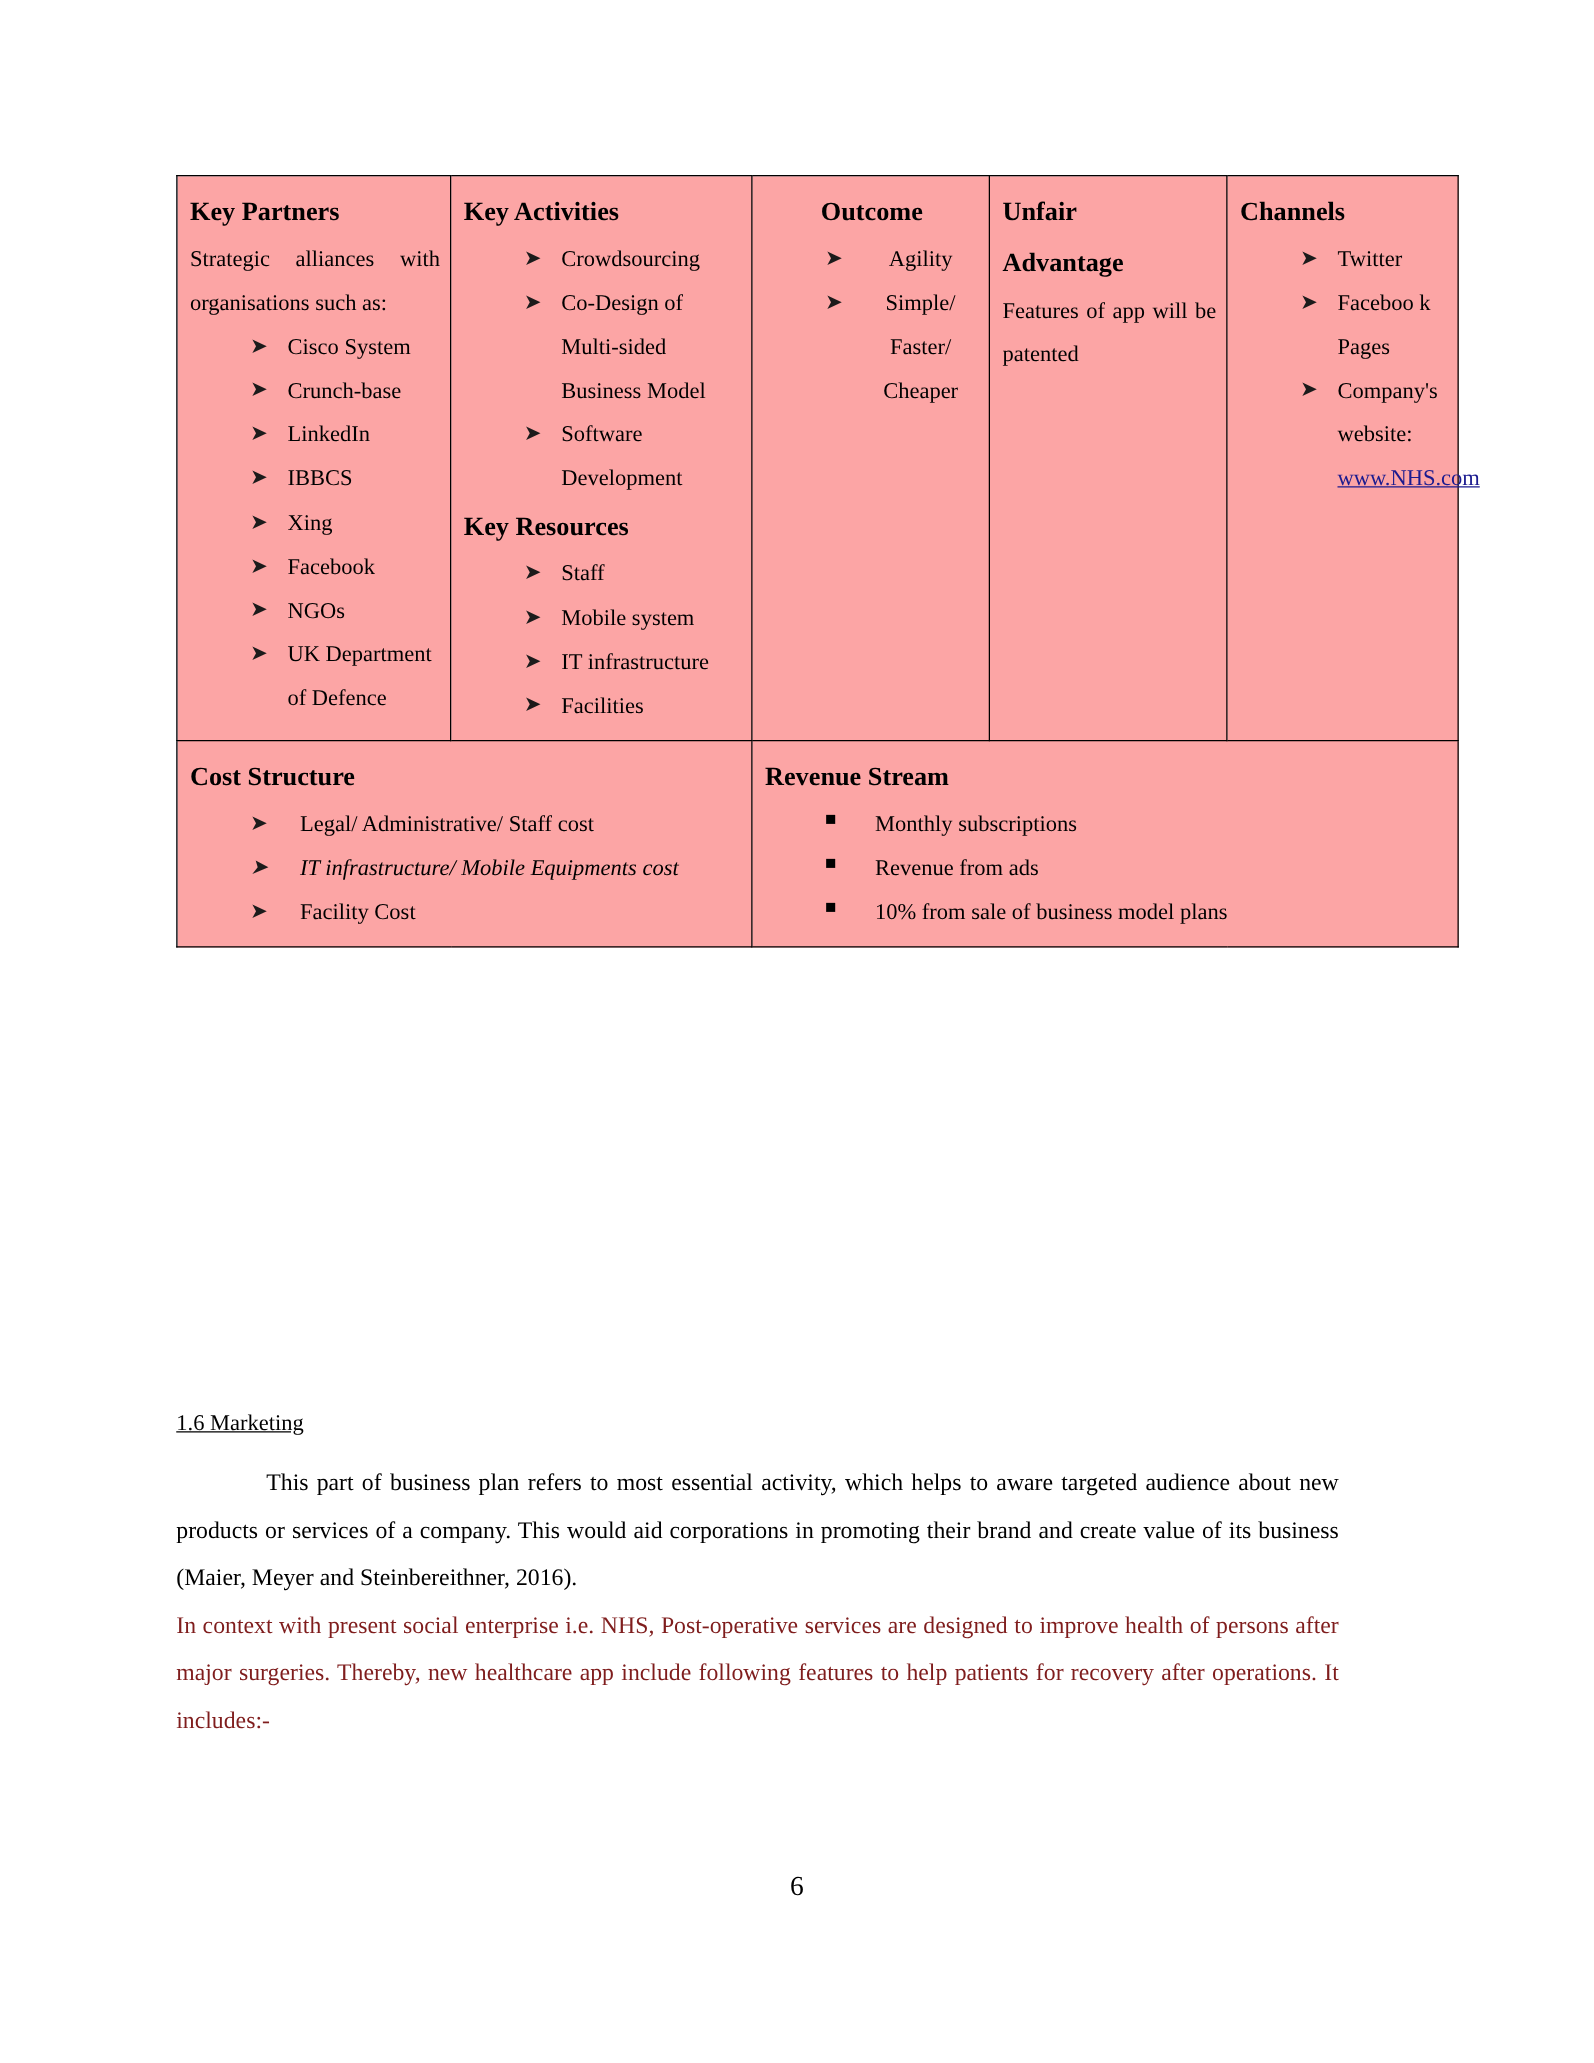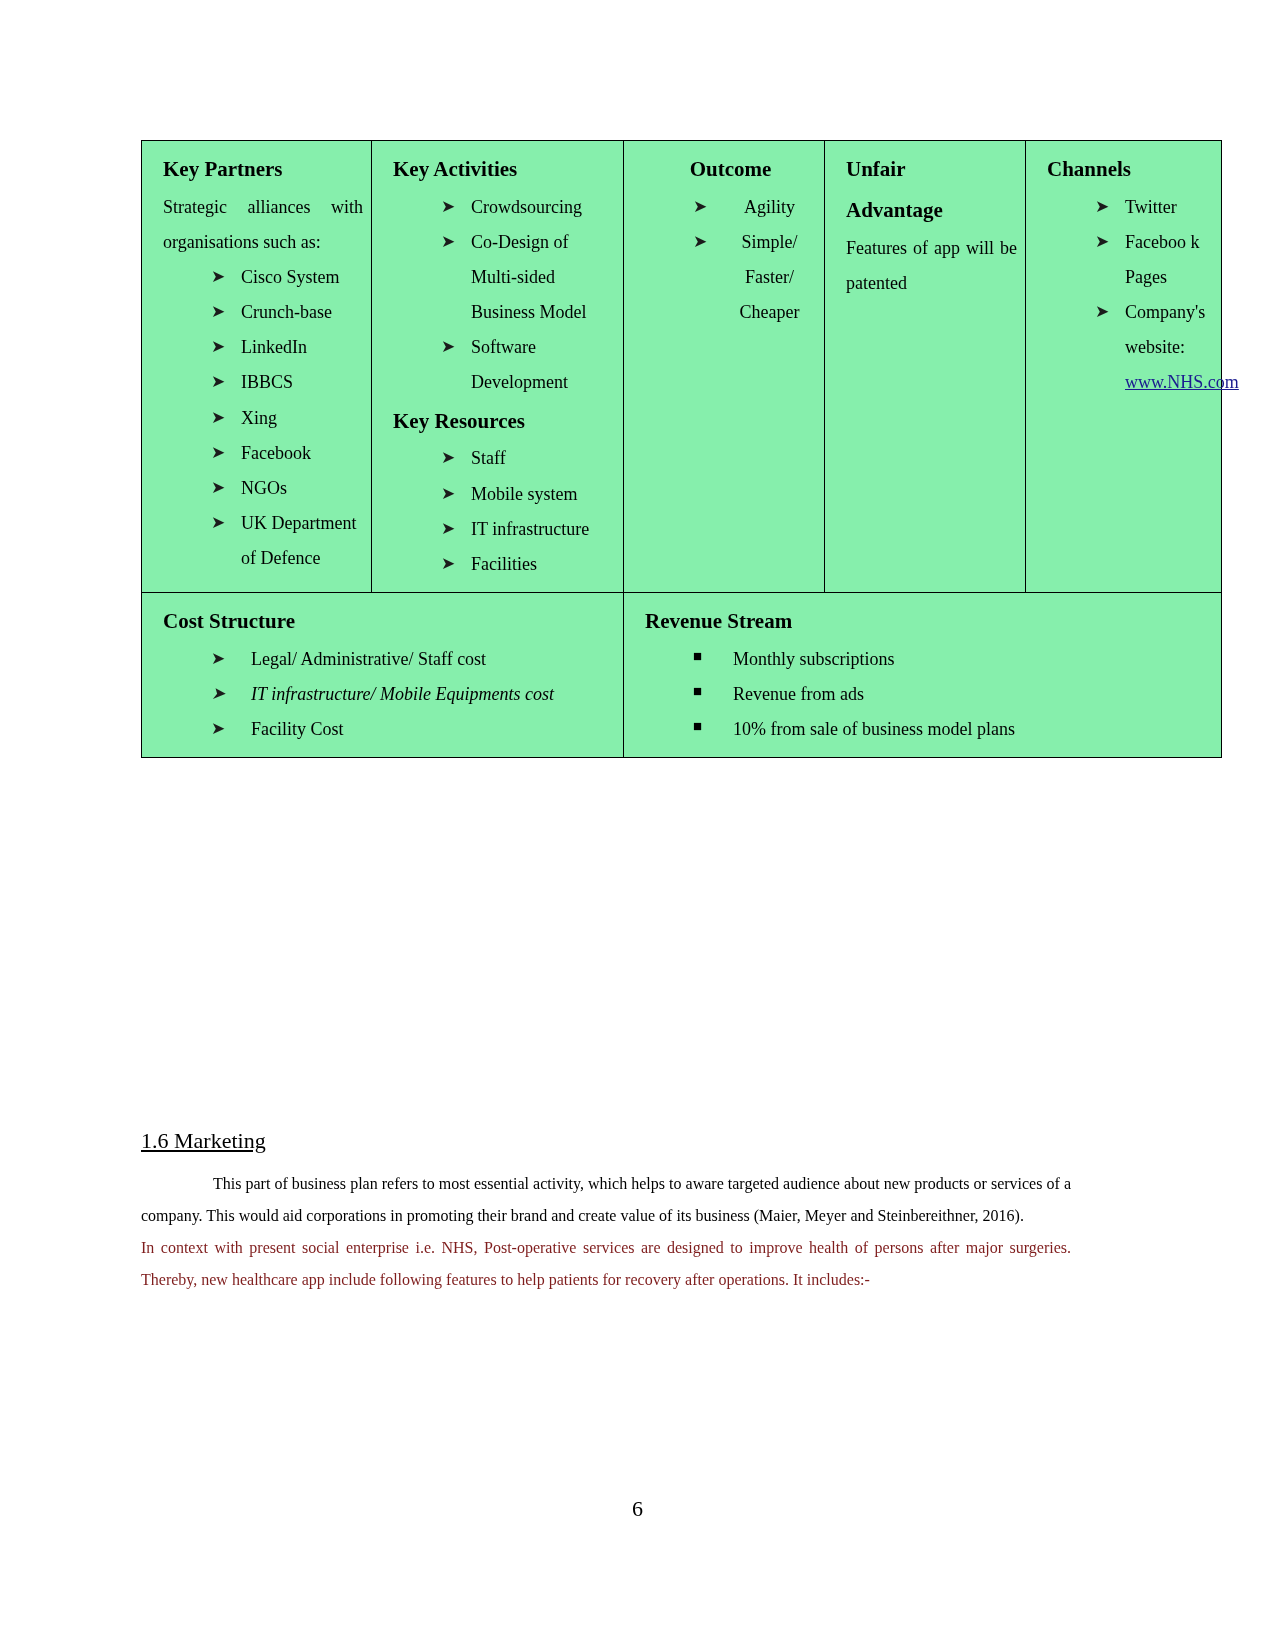--- a/index.html
+++ b/index.html
@@ -28,23 +28,23 @@
     position: absolute;
     left: 141px;
     top: 140px;
     width: 930px;
     border-collapse: collapse;
     table-layout: fixed;
     background: #cfe3f2;
   }
   .canvas-table td {
     border: 1.5px solid #000000;
-    background: #86efac;
+    background: #fca5a5;
     vertical-align: top;
-    padding: 8px 8px 10px 21px;
+    padding: 8px 8px 10px 10px;
   }
 
   .cell-head {
     font-weight: bold;
     font-size: 21px;
     line-height: 1.95;
     margin: 0 0 0 0;
   }
   .cell-para {
     font-size: 18px;
@@ -110,30 +110,30 @@
     text-align: justify;
     text-justify: inter-word;
     font-style: italic;
   }
 
   
   .section-heading {
     position: absolute;
     left: 141px;
     top: 1128px;
-    font-size: 22px;
+    font-size: 18px;
     text-decoration: underline;
     white-space: nowrap;
   }
   .body-block {
     position: absolute;
     left: 141px;
     top: 1168px;
     width: 930px;
-    font-size: 16px;
+    font-size: 19px;
     line-height: 2.0;
     text-align: justify;
     text-justify: inter-word;
   }
   .body-block p {
     margin: 0;
     text-indent: 72px;
   }
   .body-block p.no-indent { text-indent: 0; }
   .green { color: #7f1d1d; }

